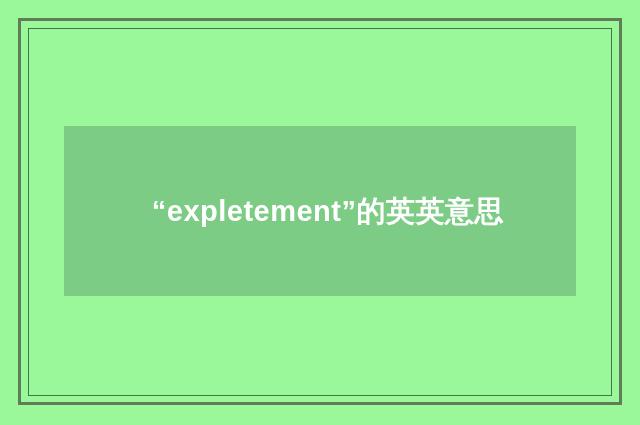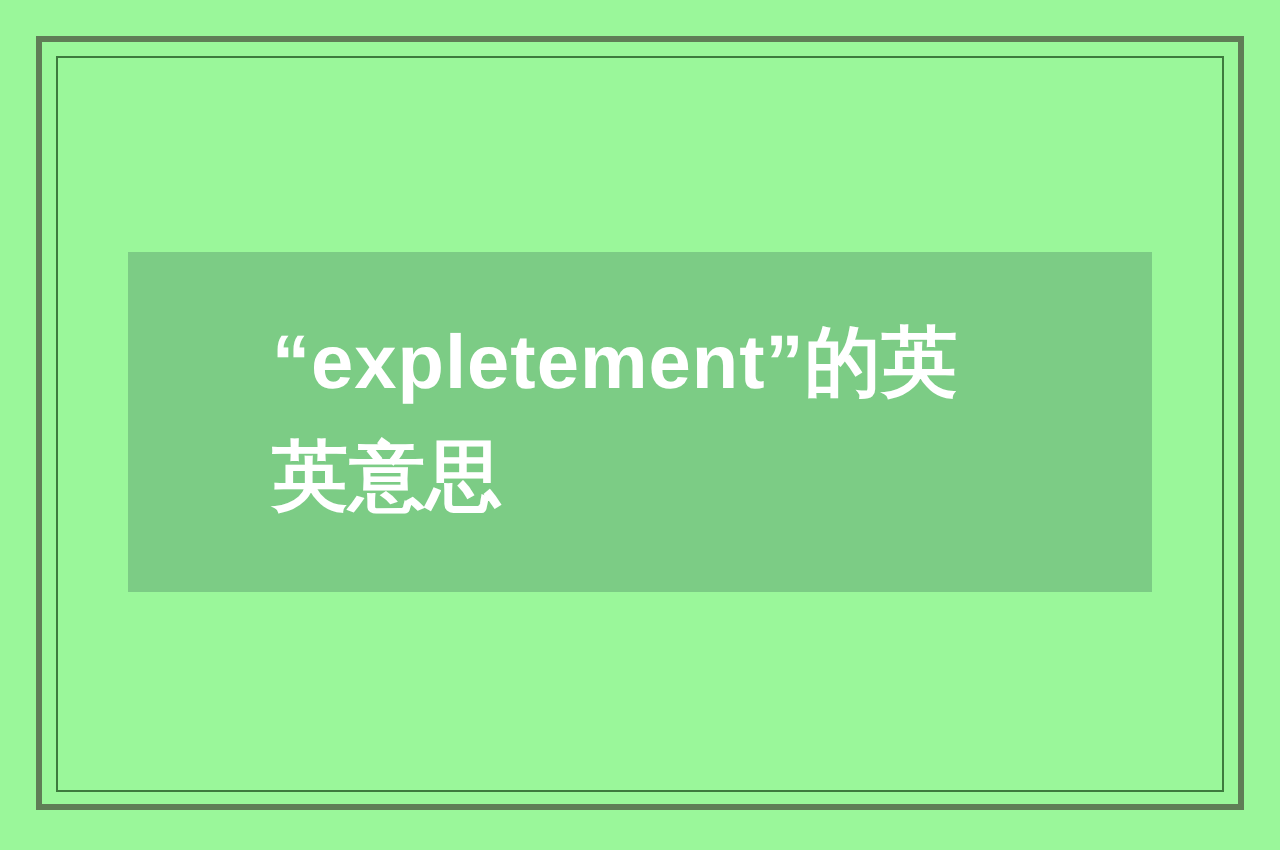--- a/index.html
+++ b/index.html
@@ -57,23 +57,23 @@
     background: #7ccc85;
     box-sizing: border-box;
     display: flex;
     align-items: center;
     justify-content: center;
   }
 
   .headline {
     margin: 0;
     width: 100%;
-    text-align: left;
+    text-align: right;
     color: #ffffff;
-    font-size: 38px;
+    font-size: 29px;
     font-weight: bold;
     line-height: 57px;
     letter-spacing: 0.5px;
     font-family: "Liberation Sans", "DejaVu Sans", sans-serif;
     word-break: break-all;
     padding: 0 72px;
     box-sizing: border-box;
   }
 </style>
 </head>

